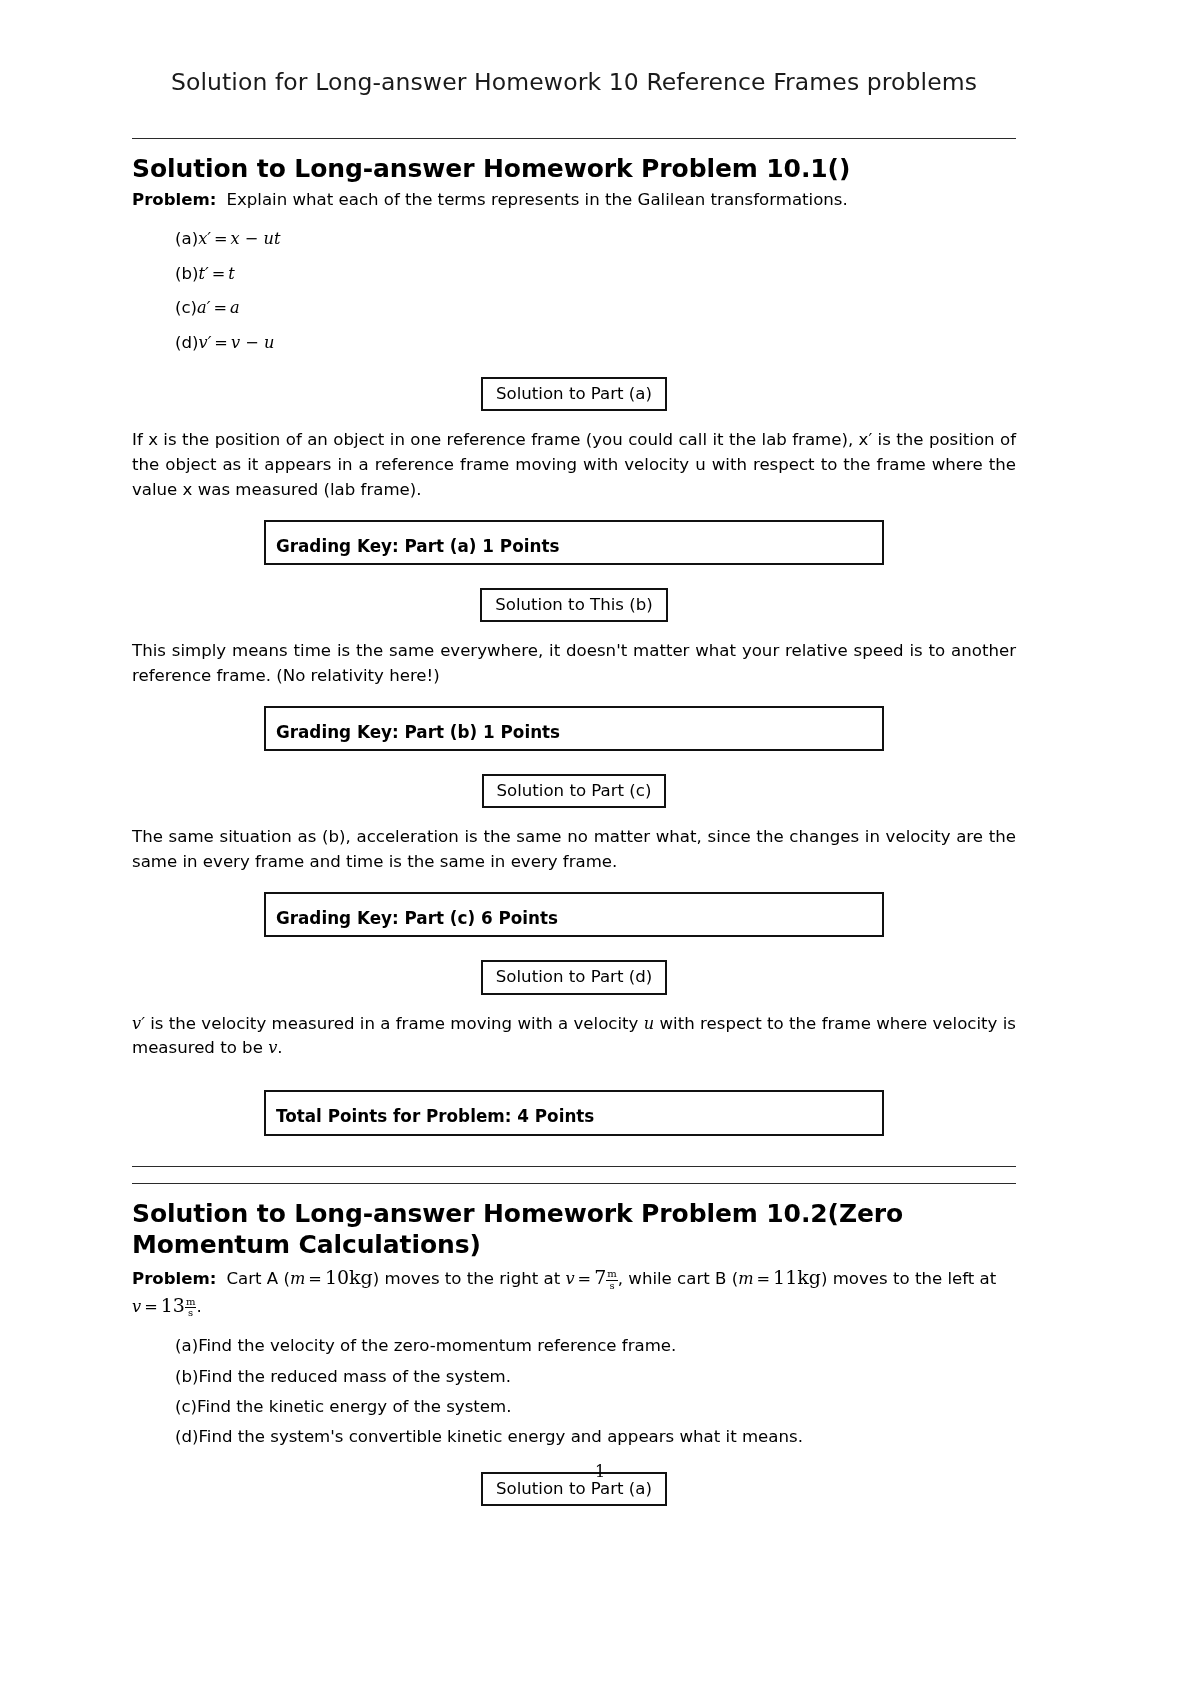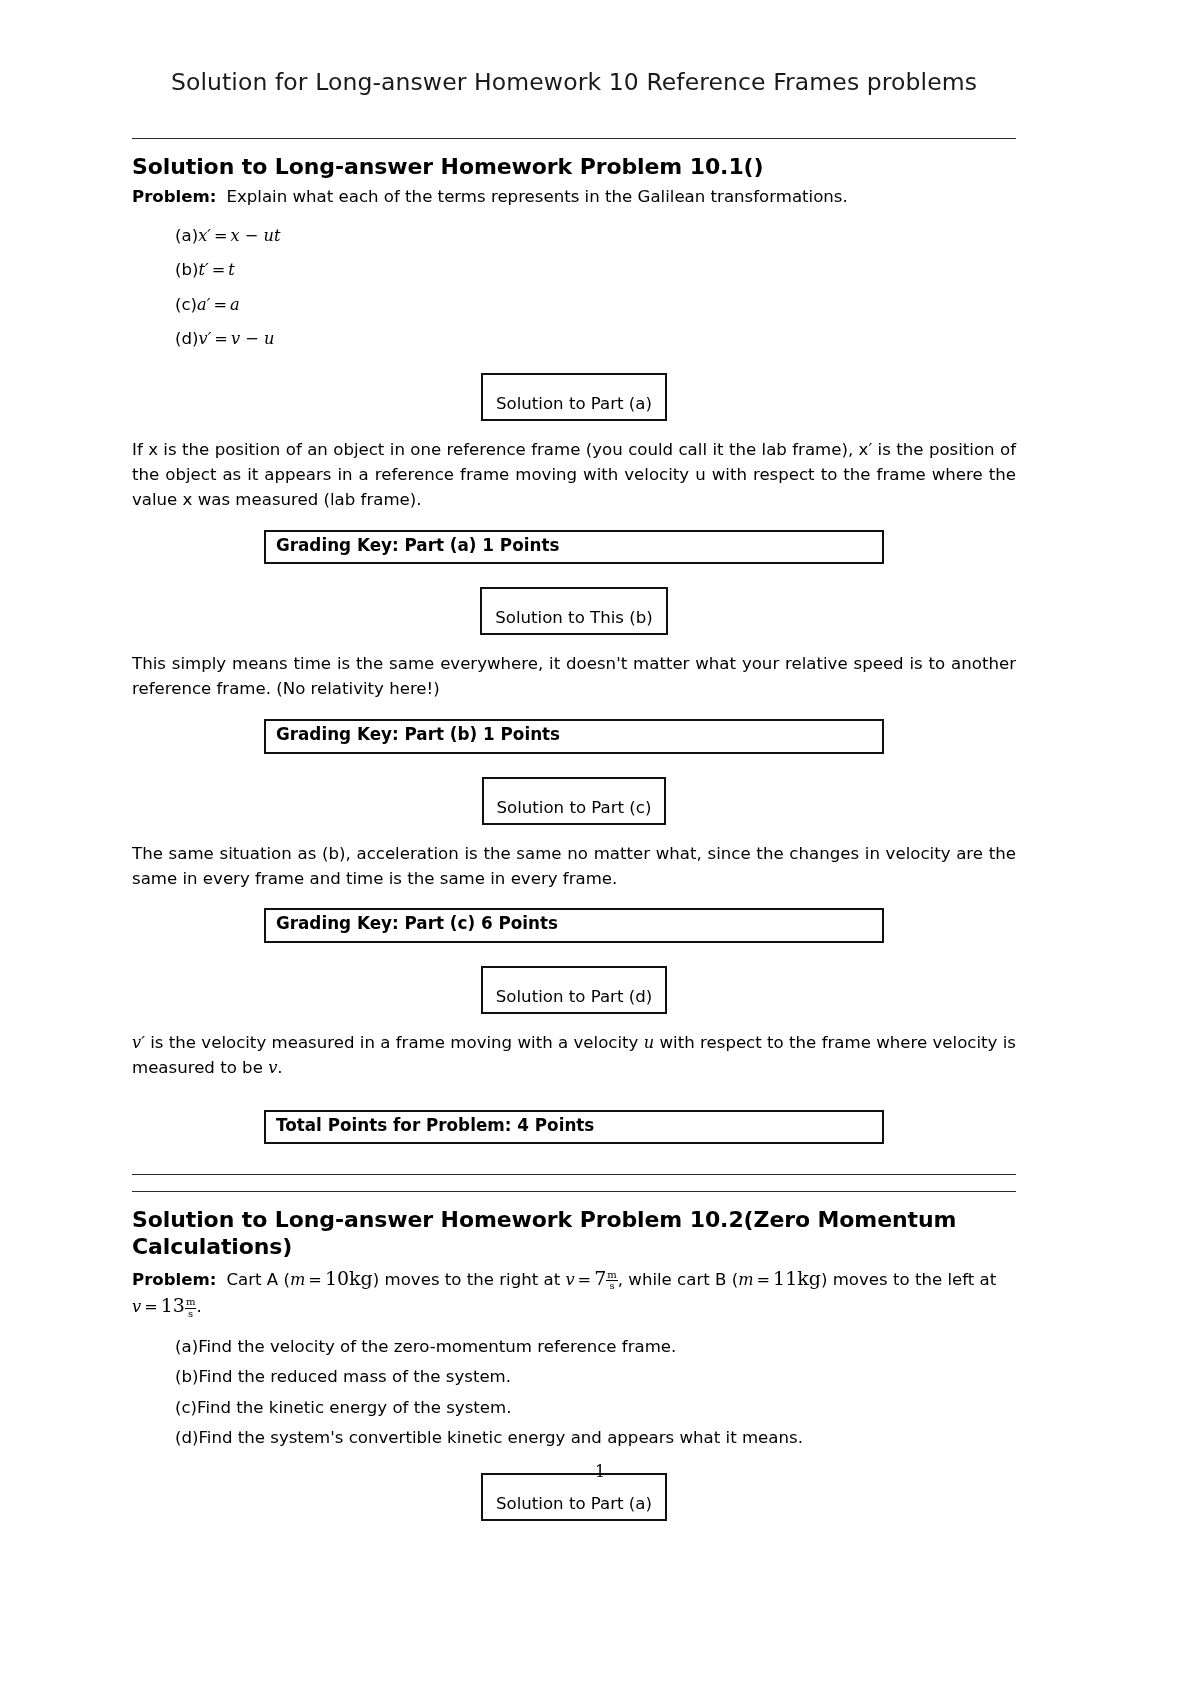--- a/index.html
+++ b/index.html
@@ -45,21 +45,21 @@
     border-top: 1.6px solid #2b2b2b;
     margin: 0;
     width: 100%;
   }
   .rule-top { margin-top: 42px; }
   .rule-sec-a { margin-top: 30px; }
   .rule-sec-b { margin-top: 16px; }
 
   
   .prob-heading {
-    font-size: 22px;
+    font-size: 25px;
     font-weight: bold;
     margin: 14px 0 0 0;
     line-height: 1.25;
     letter-spacing: -0.1px;
   }
   .prob-line {
     font-size: 16.6px;
     margin: 4px 0 0 0;
     line-height: 1.45;
   }
@@ -119,38 +119,38 @@
   .enum .lbl { font-family: "DejaVu Sans", sans-serif; }
 
   
   .center-row {
     display: flex;
     justify-content: center;
     margin: 23px 0 0 0;
   }
   .part-box {
     border: 2.1px solid #111111;
-    padding: 19px 13px 6px 13px;
+    padding: 5px 13px 6px 13px;
     font-size: 16.6px;
     line-height: 1.15;
     background: #ffffff;
     display: inline-block;
   }
 
   
   .key-row {
     display: flex;
     justify-content: center;
     margin: 17px 0 0 0;
   }
   .key-box {
     border: 2.1px solid #111111;
     width: 620px;
     box-sizing: border-box;
-    padding: 4px 10px 7px 10px;
+    padding: 15px 10px 7px 10px;
     font-size: 16.8px;
     font-weight: bold;
     line-height: 1.15;
     background: #ffffff;
   }
   .key-box.total { margin-top: 12px; }
 
   .para-gap { margin-top: 17px; }
 
   

